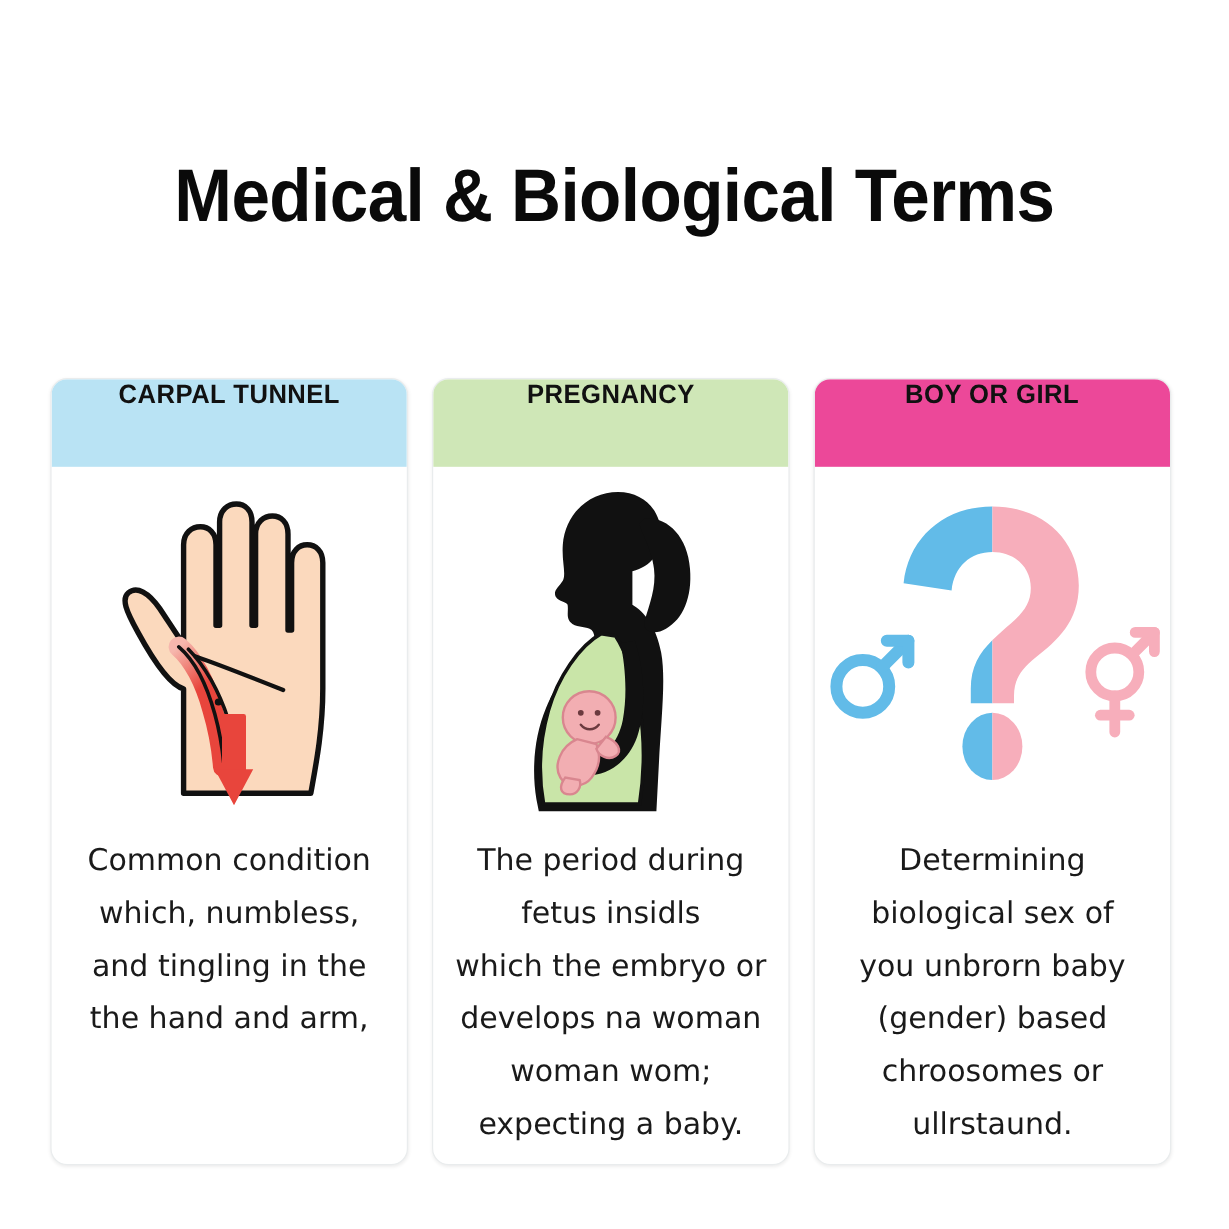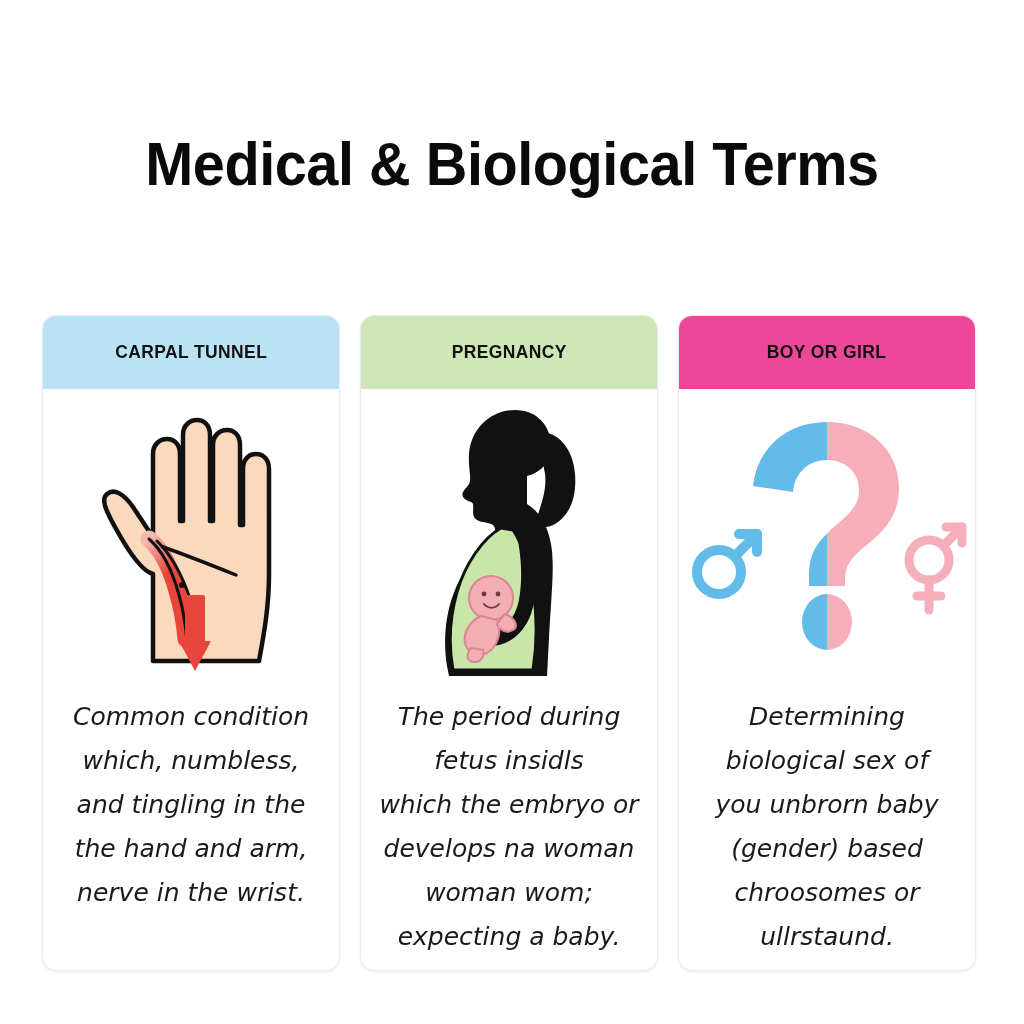--- a/index.html
+++ b/index.html
@@ -50,23 +50,23 @@
     overflow: hidden;
     display: flex;
     flex-direction: column;
     box-sizing: border-box;
   }
 
   .card-header {
     height: 73px;
     min-height: 73px;
     display: flex;
-    align-items: center;
+    align-items: flex-start;
     justify-content: center;
-    font-size: 18px;
+    font-size: 22px;
     font-weight: bold;
     letter-spacing: 0.4px;
     color: #111111;
     text-align: center;
   }
   .card-header span { transform: scaleX(0.97); display:block; }
 
   .card-figure {
     height: 300px;
     min-height: 300px;
@@ -79,21 +79,21 @@
   .card-body {
     flex: 1;
     padding: 6px 18px 0 18px;
     text-align: center;
     font-size: 25px;
     line-height: 44px;
     color: #1a1a1a;
     font-family: "DejaVu Sans", sans-serif;
     box-sizing: border-box;
   }
-  .card-body .line { display: block; white-space: nowrap; font-style: italic; }
+  .card-body .line { display: block; white-space: nowrap; }
 
   svg { display: block; }
 </style>
 </head>
 <body>
 
 <div id="page-title">Medical &amp; Biological Terms</div>
 
 <div id="cards">
 
@@ -133,21 +133,20 @@
           <rect x="94" y="196" width="20" height="52" rx="2"></rect>
           <polygon points="88,242 120,242 104,272"></polygon>
         </g>
       </svg>
     </div>
     <div class="card-body">
       <span class="line">Common condition</span>
       <span class="line">which, numbless,</span>
       <span class="line">and tingling in the</span>
       <span class="line">the hand and arm,</span>
-      <span class="line">nerve in the wrist.</span>
     </div>
   </div>
 
   <div class="card">
     <div class="card-header" style="background:#cfe7b7">
       <span>PREGNANCY</span>
     </div>
     <div class="card-figure">
       <svg width="200" height="282" viewBox="0 0 200 282">
 

